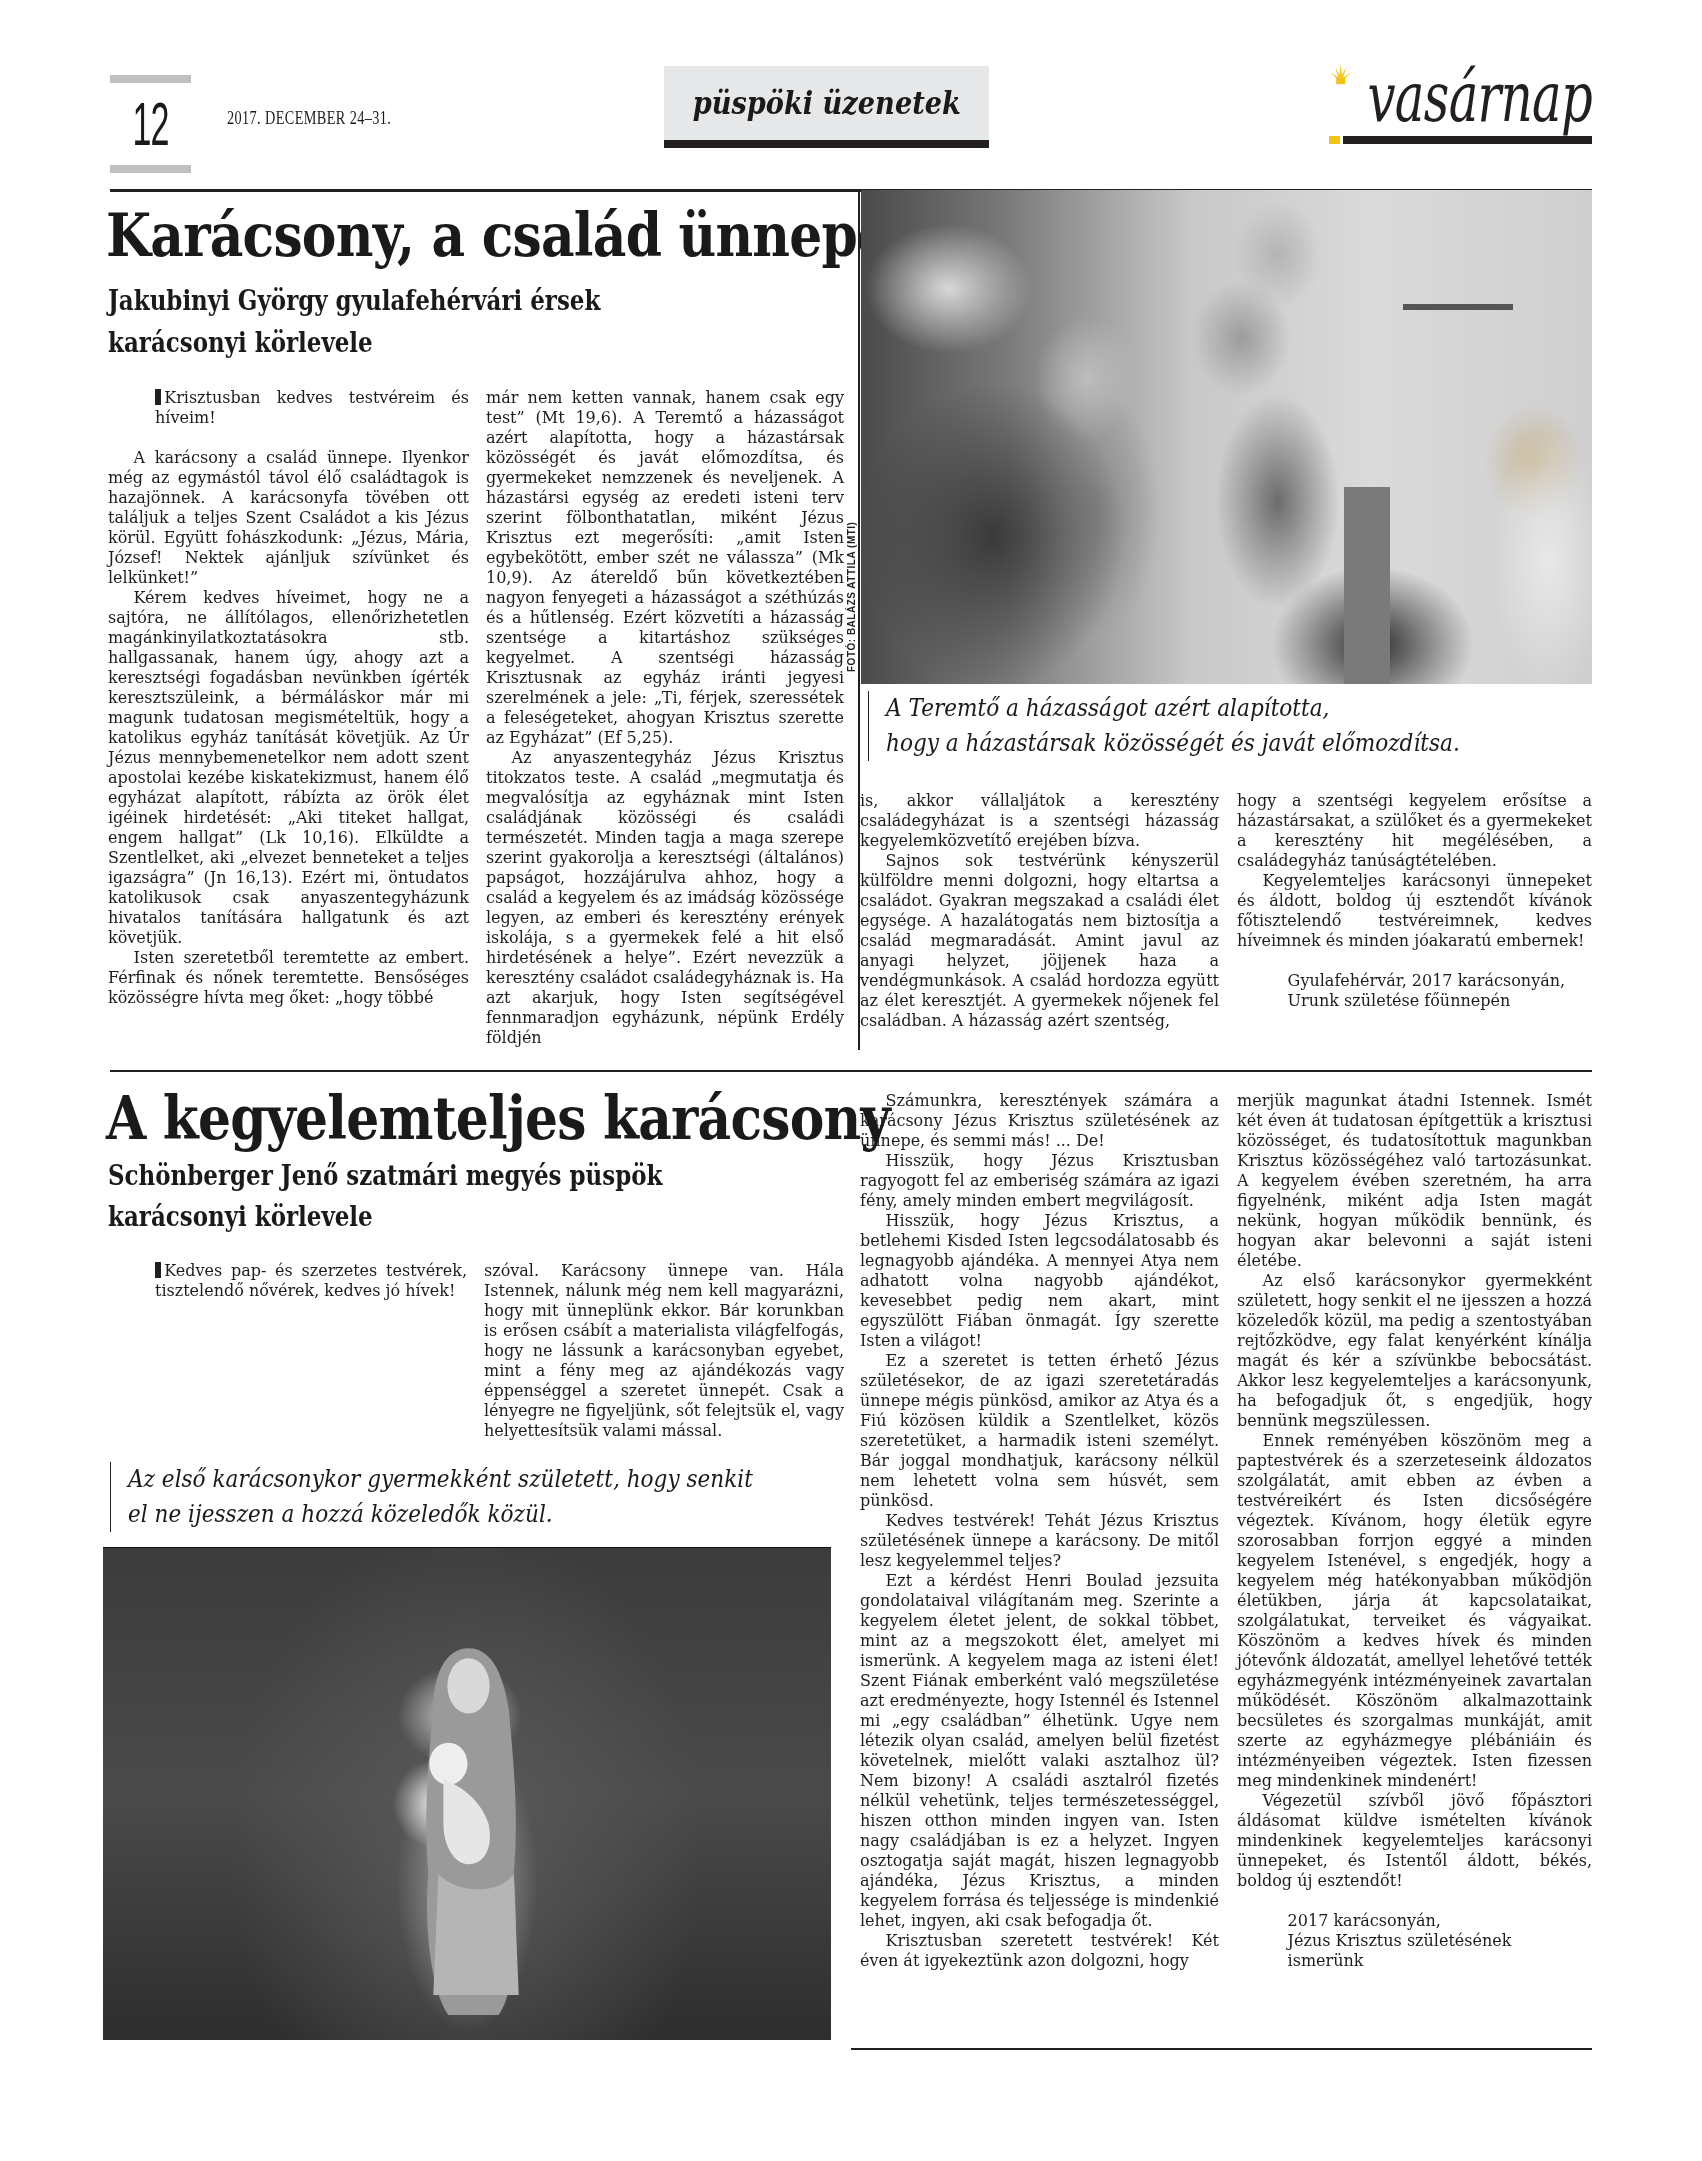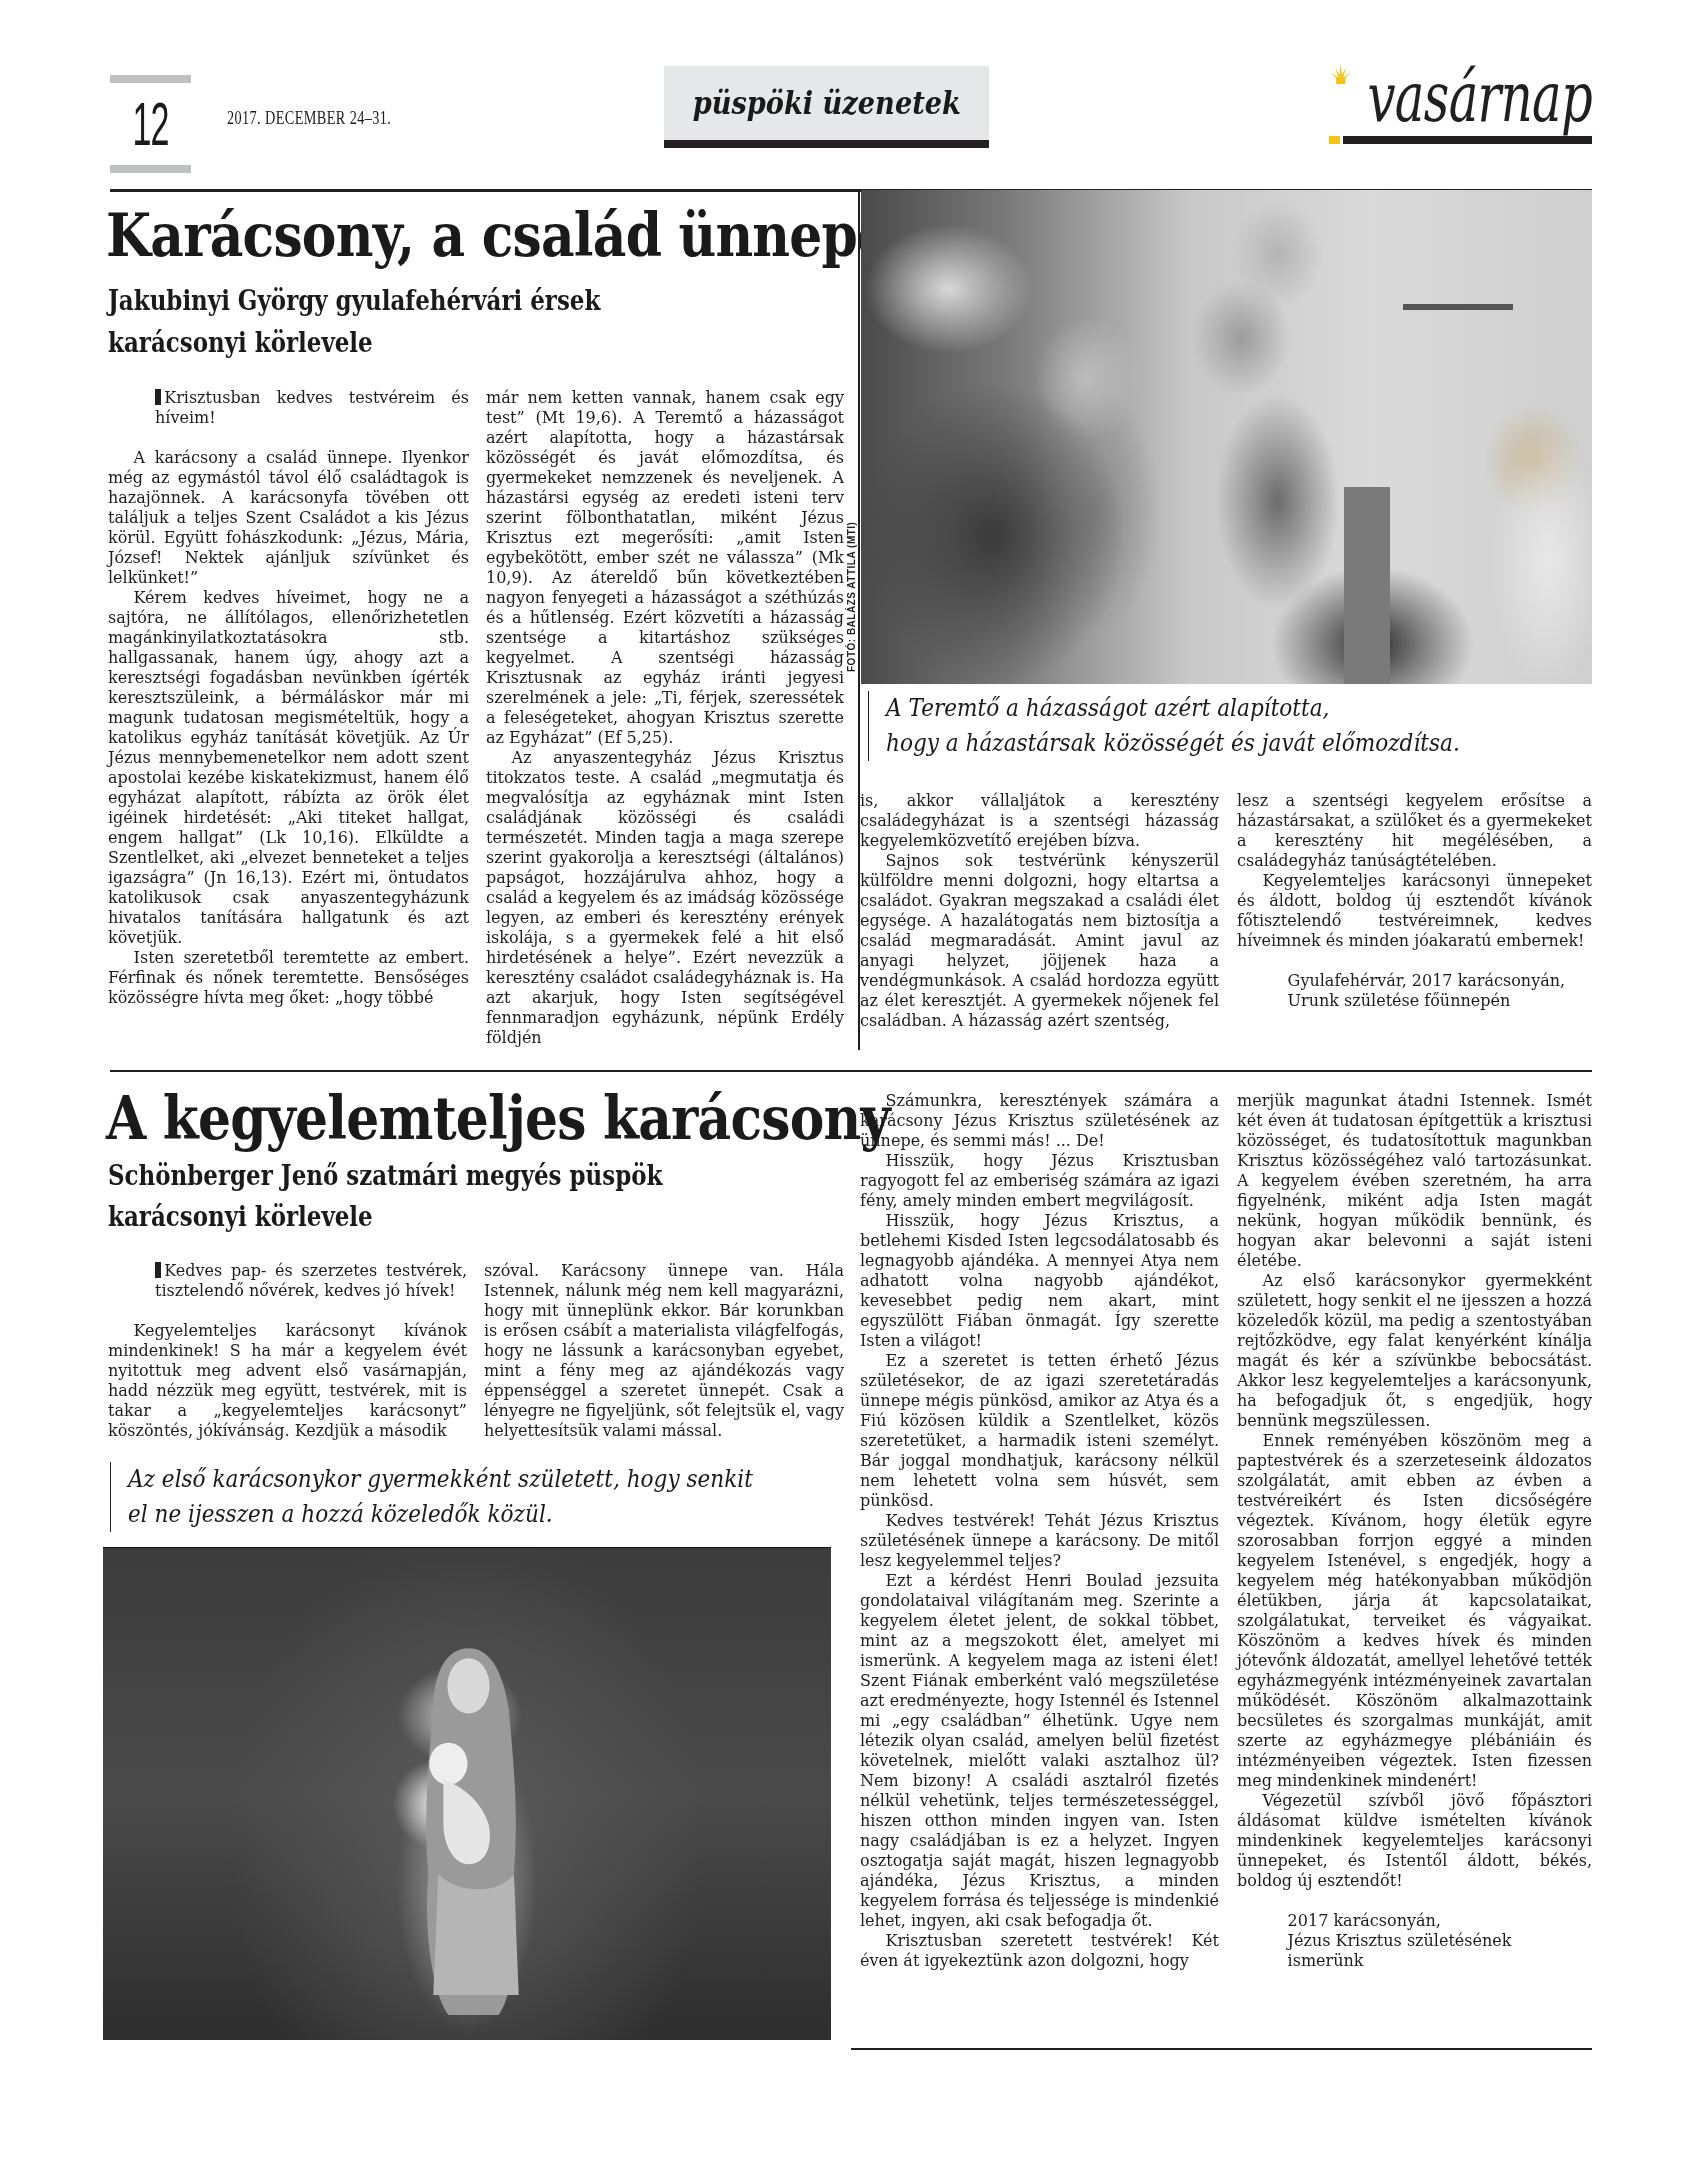--- a/index.html
+++ b/index.html
@@ -113,39 +113,38 @@
     <span>A Teremtő a házasságot azért alapította,</span>
     <span>hogy a házastársak közösségét és javát előmozdítsa.</span>
   </div>
 
   <div class="col" style="left:860px; top:791px; width:359px;">
     <p class="noindent">is, akkor vállaljátok a keresztény családegyházat is a szentségi házasság kegyelemközvetítő erejében bízva.</p>
     <p>Sajnos sok testvérünk kényszerül külföldre menni dolgozni, hogy eltartsa a családot. Gyakran megszakad a családi élet egysége. A hazalátogatás nem biztosítja a család megmaradását. Amint javul az anyagi helyzet, jöjjenek haza a vendégmunkások. A család hordozza együtt az élet keresztjét. A gyermekek nőjenek fel családban. A házasság azért szentség,</p>
   </div>
 
   <div class="col" style="left:1237px; top:791px; width:355px;">
-    <p class="noindent">lesz a szentségi kegyelem erősítse a házastársakat, a szülőket és a gyermekeket a keresztény hit megélésében, a családegyház tanúságtételében.</p>
+    <p class="noindent">hogy a szentségi kegyelem erősítse a házastársakat, a szülőket és a gyermekeket a keresztény hit megélésében, a családegyház tanúságtételében.</p>
     <p>Kegyelemteljes karácsonyi ünnepeket és áldott, boldog új esztendőt kívánok főtisztelendő testvéreimnek, kedves híveimnek és minden jóakaratú embernek!</p>
     <p class="sign">
       <span>Gyulafehérvár, 2017 karácsonyán,</span>
       <span>Urunk születése főünnepén</span>
     </p>
   </div>
 </article>
 
 <div class="rule" style="left:110px; top:1070px; width:1482px; height:2.3px;"></div>
 
 <article>
   <h1 class="headline" style="left:106px; top:1084px;">A kegyelemteljes karácsony</h1>
   <h2 class="subhead" style="left:108px; top:1155px;">Schönberger Jenő szatmári megyés püspök</h2>
   <h2 class="subhead" style="left:108px; top:1196px;">karácsonyi körlevele</h2>
 
   <div class="col" style="left:108px; top:1261px; width:359px;">
     <p class="salut">Kedves pap- és szerzetes testvérek, tisztelendő nővérek, kedves jó hívek!</p>
-    <p>Kegyelemteljes karácsonyt kívánok mindenkinek! S ha már a kegyelem évét nyitottuk meg advent első vasárnapján, hadd nézzük meg együtt, testvérek, mit is takar a „kegyelemteljes karácsonyt” köszöntés, jókívánság. Kezdjük a második</p>
   </div>
 
   <div class="col" style="left:484px; top:1261px; width:360px;">
     <p class="noindent">szóval. Karácsony ünnepe van. Hála Istennek, nálunk még nem kell magyarázni, hogy mit ünneplünk ekkor. Bár korunkban is erősen csábít a materialista világfelfogás, hogy ne lássunk a karácsonyban egyebet, mint a fény meg az ajándékozás vagy éppenséggel a szeretet ünnepét. Csak a lényegre ne figyeljünk, sőt felejtsük el, vagy helyettesítsük valami mással.</p>
   </div>
 
   <div class="pullquote" style="left:110px; top:1462px;">
     <span>Az első karácsonykor gyermekként született, hogy senkit</span>
     <span>el ne ijesszen a hozzá közeledők közül.</span>
   </div>

